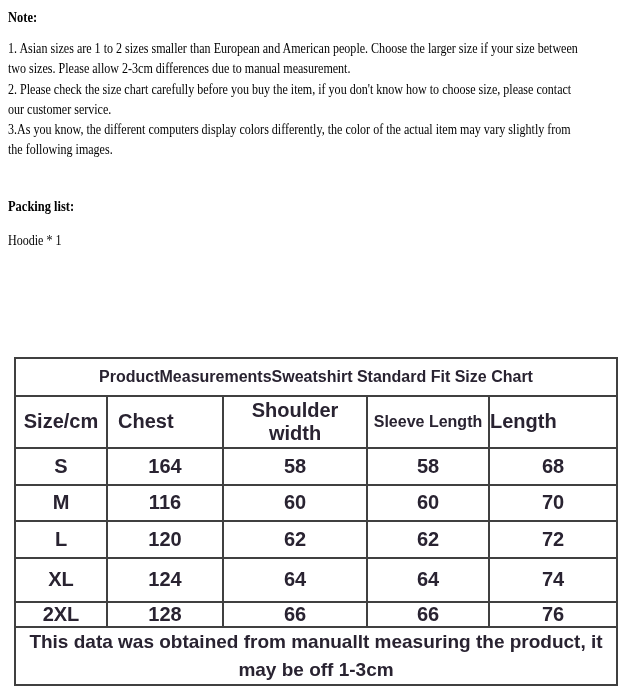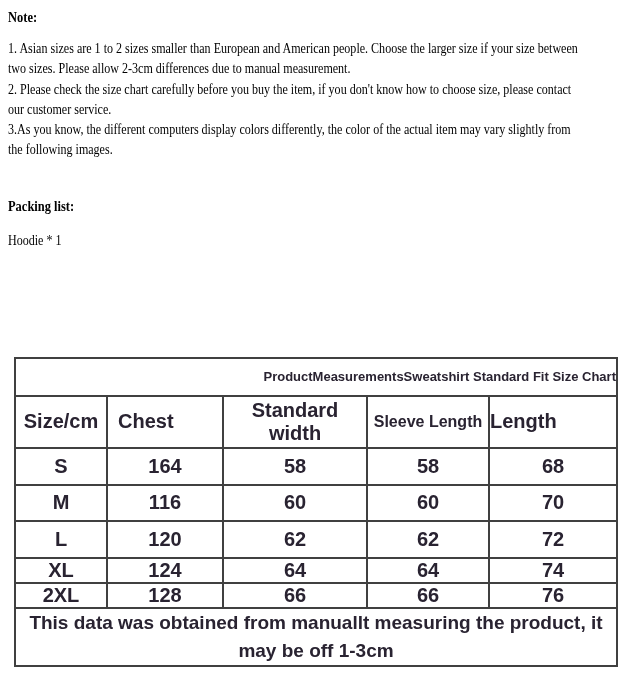--- a/index.html
+++ b/index.html
@@ -61,27 +61,27 @@
   col.c-chest    { width: 116px; }
   col.c-shoulder { width: 144px; }
   col.c-sleeve   { width: 122px; }
   col.c-length   { width: 128px; }
 
   tr.r-title  { height: 38px; }
   tr.r-header { height: 52px; }
   tr.r-s      { height: 37px; }
   tr.r-m      { height: 36px; }
   tr.r-l      { height: 37px; }
-  tr.r-xl     { height: 25px; }
+  tr.r-xl     { height: 44px; }
   tr.r-2xl    { height: 16px; }
   tr.r-footer { height: 58px; }
 
   .chart-title {
-    text-align: right;
-    font-size: 13px;
+    text-align: center;
+    font-size: 16px;
     font-weight: bold;
   }
   th.h-cell { font-size: 20px; font-weight: bold; text-align: center; }
   th.h-left { text-align: left; padding-left: 10px; }
   th.h-sleeve { font-size: 16px; }
   th.h-length { text-align: left; font-size: 20px; }
   th.h-size { font-size: 20px; }
 
   td.d-cell {
     text-align: center;
@@ -122,21 +122,21 @@
       <col class="c-sleeve">
       <col class="c-length">
   </colgroup>
   <tbody>
     <tr class="r-title">
       <td class="chart-title" colspan="5">ProductMeasurementsSweatshirt Standard Fit Size Chart</td>
     </tr>
     <tr class="r-header">
       <th class="h-cell h-size">Size/cm</th>
       <th class="h-cell h-left">Chest</th>
-      <th class="h-cell">Standard width</th>
+      <th class="h-cell">Shoulder width</th>
       <th class="h-cell h-sleeve">Sleeve Length</th>
       <th class="h-cell h-length">Length</th>
     </tr>
     <tr class="r-s">
       <td class="d-cell">S</td>
       <td class="d-cell">164</td>
       <td class="d-cell">58</td>
       <td class="d-cell">58</td>
       <td class="d-cell">68</td>
     </tr>

